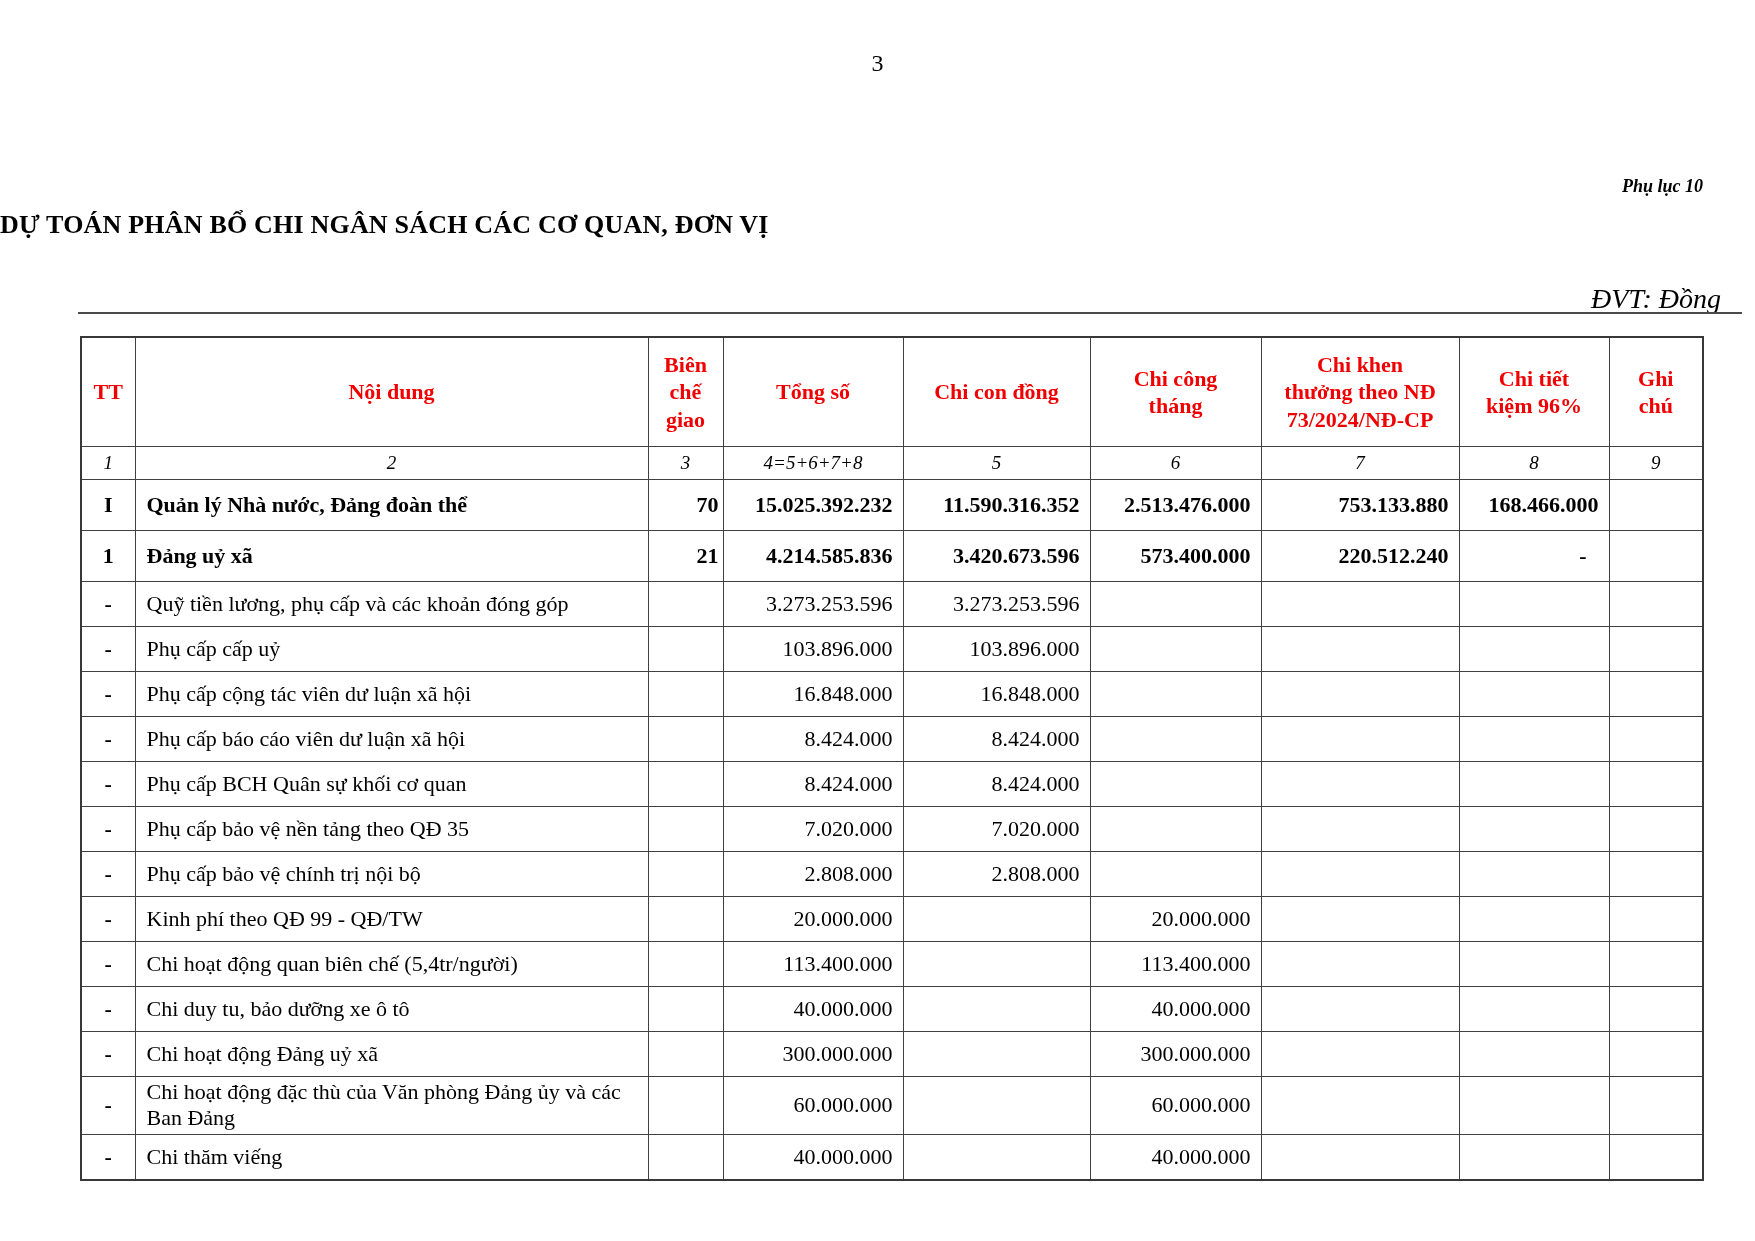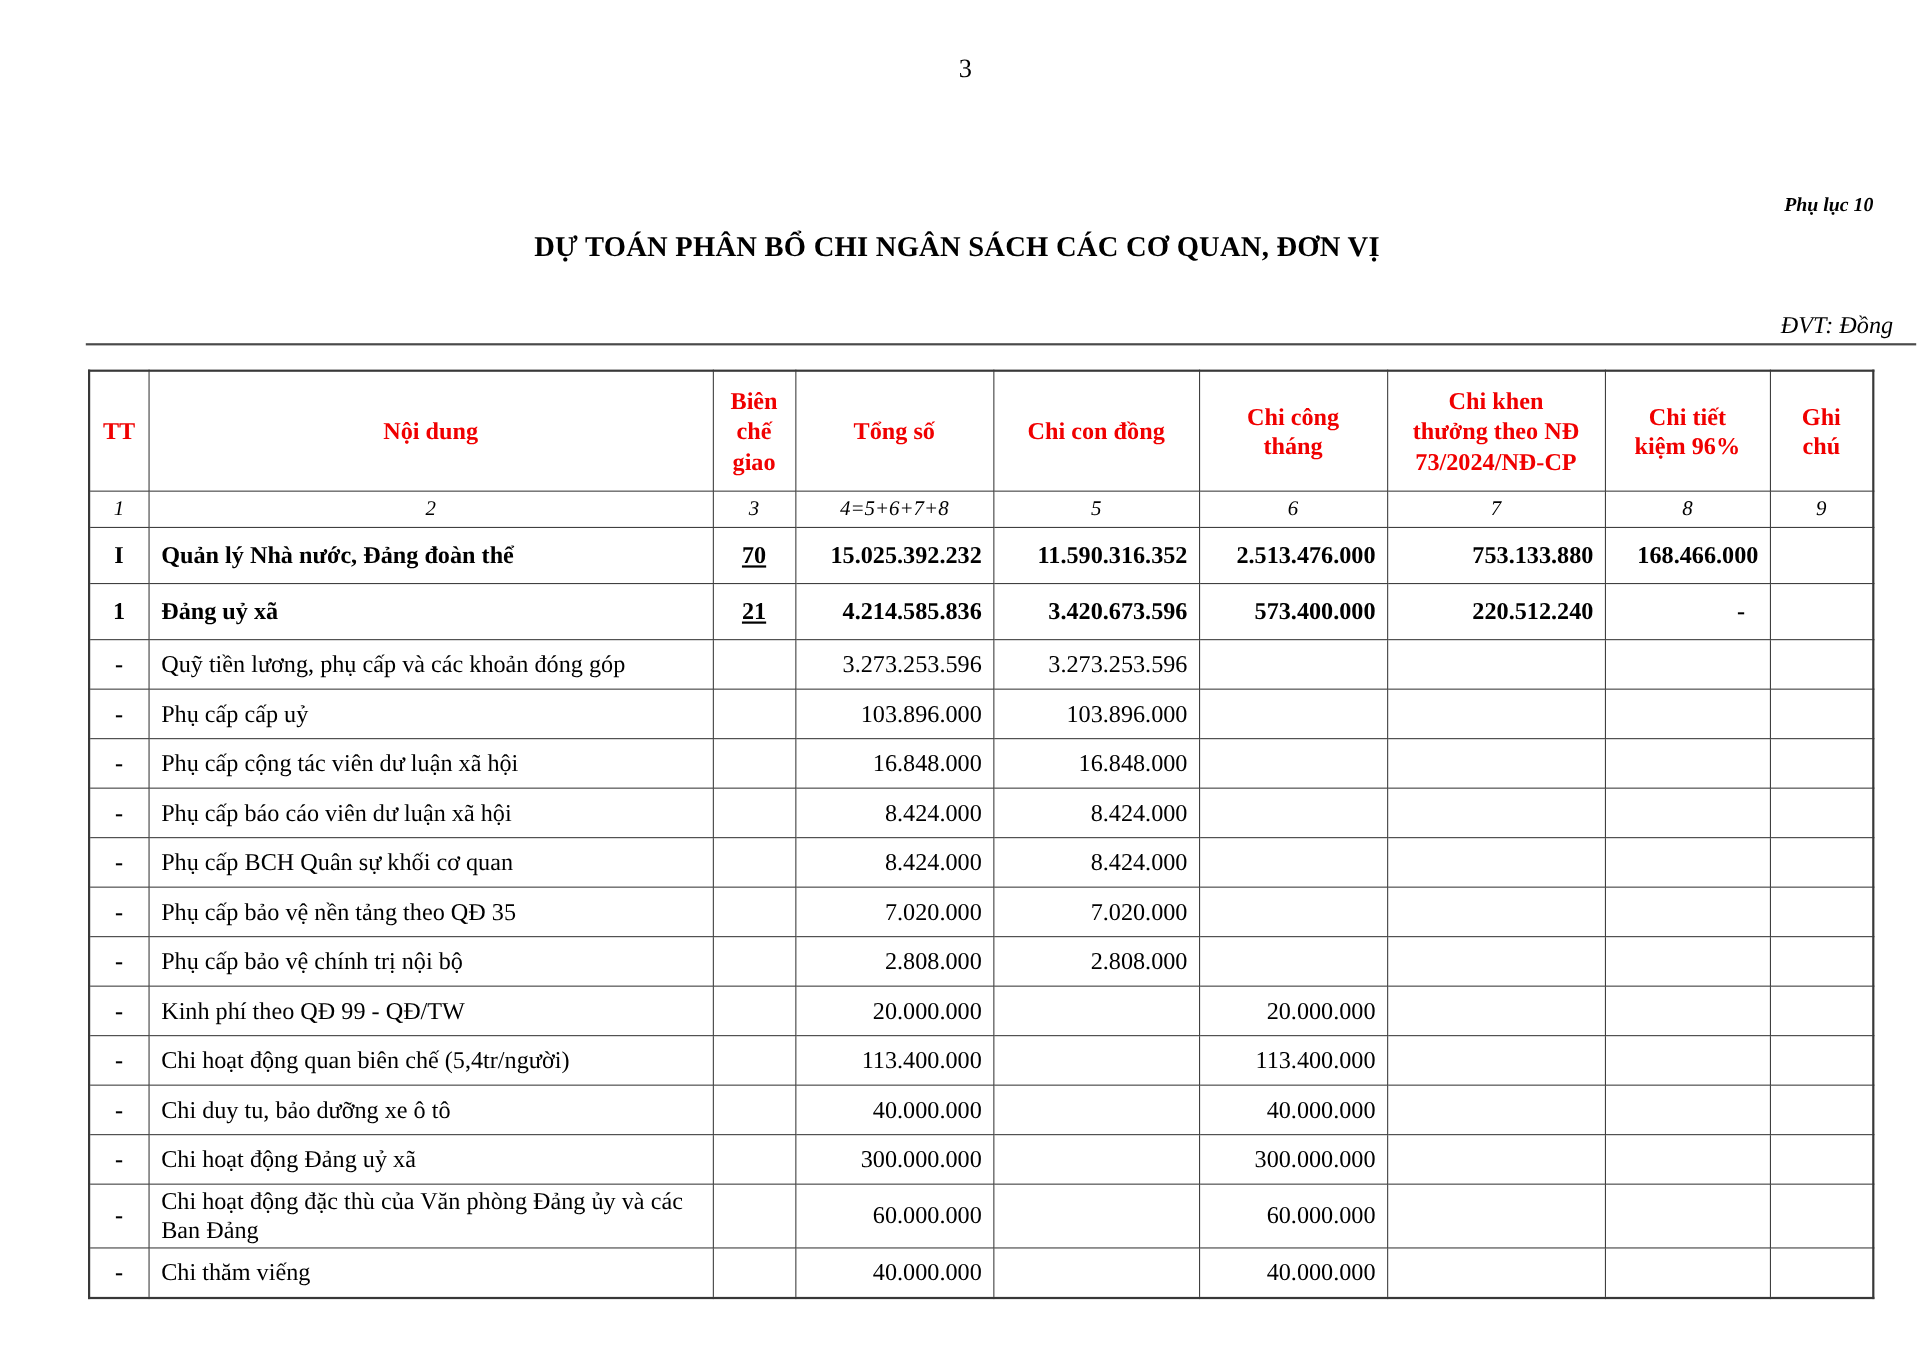--- a/index.html
+++ b/index.html
@@ -6,23 +6,23 @@
   .page {
     position:relative;
     width:1755px; height:1241px;
     background:#ffffff;
     font-family:"Liberation Serif","DejaVu Serif",serif;
     color:#000;
     overflow:hidden;
   }
   .page-number { position:absolute; top:50px; left:0; width:100%; text-align:center; font-size:24px; }
   .appendix   { position:absolute; top:176px; right:52px; font-size:18px; font-weight:bold; font-style:italic; }
-  .doc-title  { position:absolute; top:210px; left:0; width:1740px; text-align:center; font-size:26px; font-weight:bold; letter-spacing:.2px; }
+  .doc-title  { position:absolute; top:210px; left:0; width:1740px; text-align:left; font-size:26px; font-weight:bold; letter-spacing:.2px; }
   .doc-subtitle { position:absolute; top:246px; left:0; width:1740px; text-align:center; font-size:22px; font-style:italic; white-space:pre-wrap; }
-  .unit-note  { position:absolute; top:283px; right:34px; font-size:22px; font-style:italic; }
+  .unit-note  { position:absolute; top:283px; right:34px; font-size:28px; font-style:italic; }
   .top-rule   { position:absolute; top:312px; left:78px; width:1664px; border-top:2px solid #4a4a4a; }
 
   table.budget {
     position:absolute; top:336px; left:80px;
     width:1622px;
     border-collapse:collapse;
     table-layout:fixed;
     font-size:22px;
   }
   table.budget { border:2.5px solid #383838; }
@@ -45,21 +45,21 @@
     height:30px;
     text-align:center;
     font-style:italic;
     font-size:19px;
     padding:1px 4px;
   }
   tr.data-row td { height:40px; }
   tr.data-row.bold-row td { height:46px; font-weight:bold; }
   td.c-tt   { text-align:center; font-weight:bold; }
   td.c-name { text-align:left; padding-left:11px; padding-right:8px; line-height:1.2; }
-  td.c-bc   { text-align:center;text-decoration:underline; }
+  td.c-bc   { text-align:right; }
   td.c-num  { text-align:right; padding-right:10px; }
   td.c-dash { padding-right:22px; }
 </style>
 </head>
 <body>
 
 <div class="page">
   <div class="page-number">3</div>
   <div class="appendix">Phụ lục 10</div>
   <div class="doc-title">DỰ TOÁN PHÂN BỔ CHI NGÂN SÁCH CÁC CƠ QUAN, ĐƠN VỊ</div>

